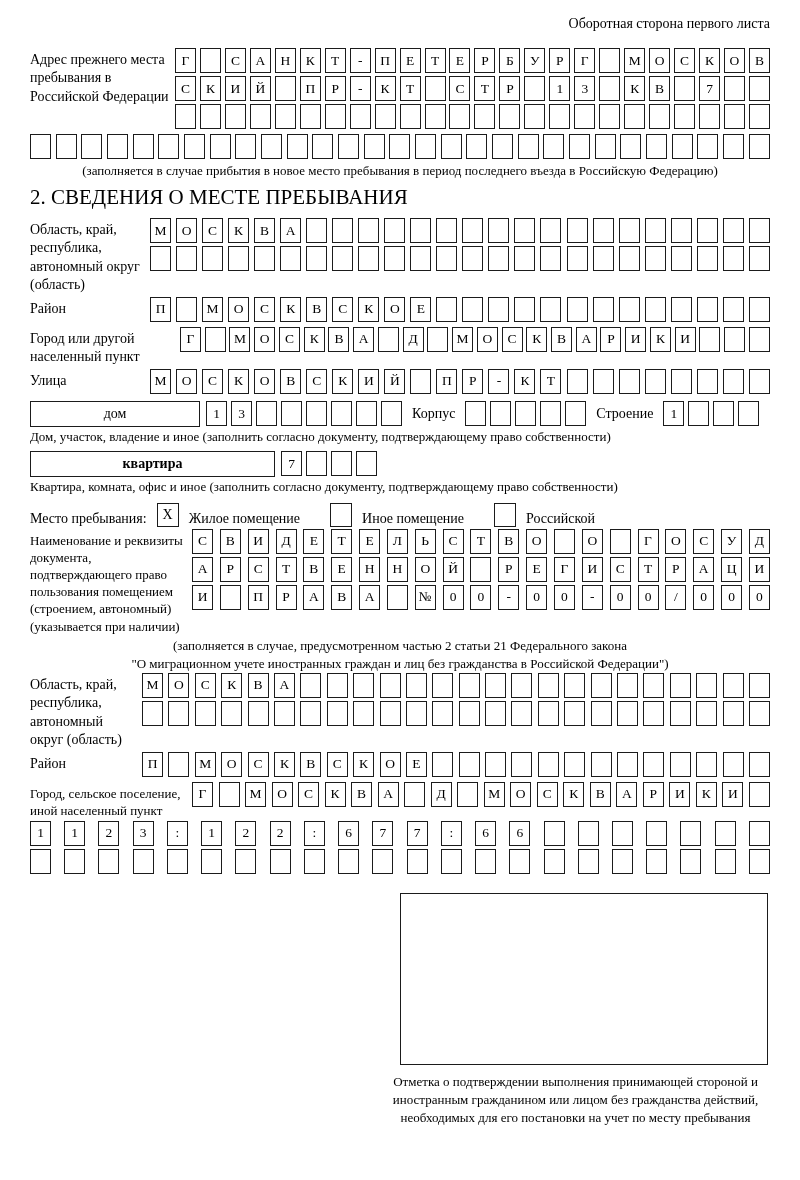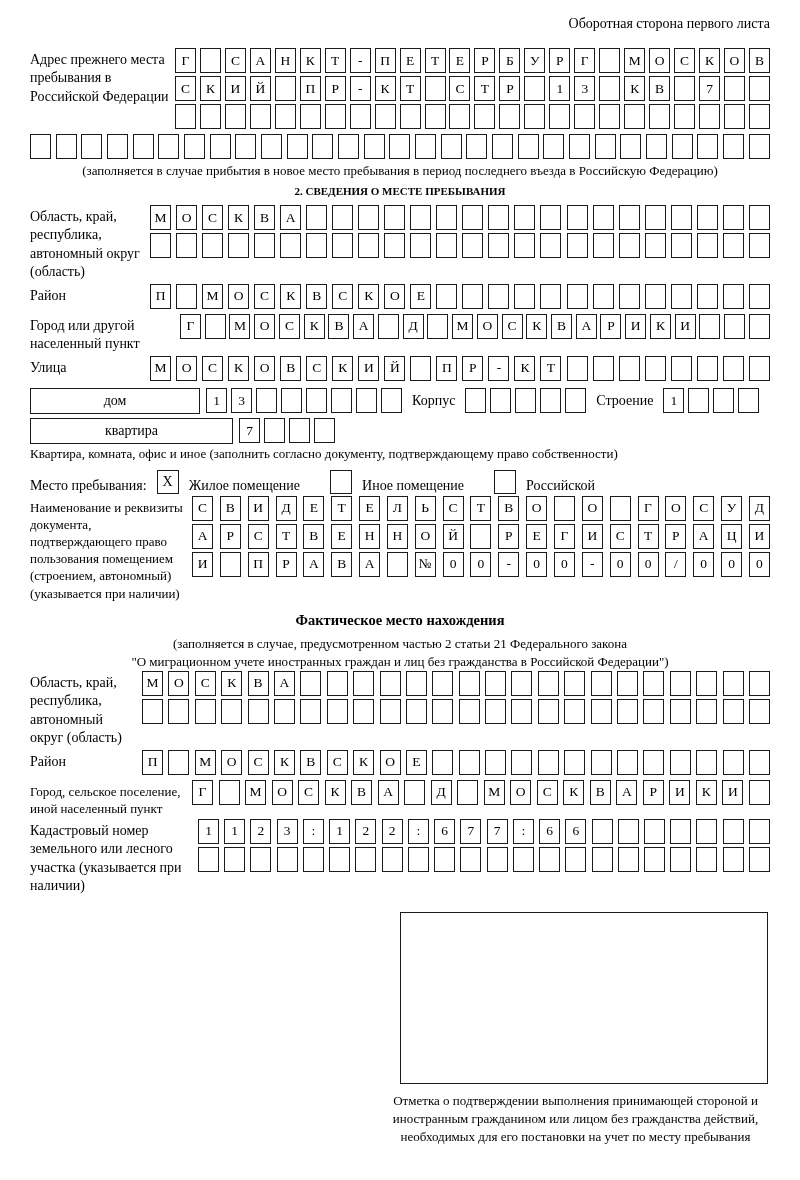--- a/index.html
+++ b/index.html
@@ -17,27 +17,27 @@
   .w160{width:162px;flex:none;}
   .w170l{width:168px;flex:none;}
   .lbl13{font-size:13px;}
   .cellcol{flex:1;min-width:0;}
   .cellrow{display:flex;justify-content:space-between;margin-bottom:3px;}
   .cell{width:21px;height:25px;border:1.8px solid #1b1b1b;box-sizing:border-box;
         display:flex;align-items:center;justify-content:center;
         font-size:13.5px;background:#fff;flex:none;}
   .fullrow{margin:0 0 4px 0;}
   .note{font-size:13px;text-align:center;margin:2px 0 6px 0;}
-  .sect-title{font-size:11px;font-weight:bold;text-align:center;margin:4px 0 8px 0;}
+  .sect-title{font-size:21px;font-weight:normal;text-align:left;margin:4px 0 8px 0;}
   
   .hrow{display:flex;align-items:center;margin:4px 0 2px 0;}
   .wide-box{border:1.8px solid #1b1b1b;height:26px;box-sizing:border-box;display:flex;
             align-items:center;justify-content:center;font-size:14px;flex:none;}
   .wb170{width:170px;text-align:right;}
-  .wb200{width:203px;}
+  .wb200{width:245px;font-weight:bold;}
   .gcells{display:flex;gap:4px;margin:0 6px;}
   .inline-lbl{font-size:14px;margin:0 4px;white-space:nowrap;}
   .caption{font-size:13px;margin:2px 0 6px 0;}
   
   .stayrow{display:flex;align-items:flex-end;margin:8px 0 2px 0;font-size:14px;}
   .chk{width:22px;height:24px;border:1.8px solid #1b1b1b;box-sizing:border-box;flex:none;
        display:flex;align-items:center;justify-content:center;font-size:14px;margin:0 10px 0 10px;}
   .chk.far{margin-left:30px;}
   .stay-note{font-size:13px;margin:0 0 8px 190px;width:300px;text-align:center;}
   
@@ -348,20 +348,21 @@
         <div class="cell"></div>
       </div>
     <div class="inline-lbl">Строение</div>
     <div class="gcells">
         <div class="cell">1</div>
         <div class="cell"></div>
         <div class="cell"></div>
         <div class="cell"></div>
       </div>
   </div>
+  <div class="caption">Дом, участок, владение и иное (заполнить согласно документу, подтверждающему право собственности)</div>
 
   <div class="hrow">
     <div class="wide-box wb200">квартира</div>
     <div class="gcells">
         <div class="cell">7</div>
         <div class="cell"></div>
         <div class="cell"></div>
         <div class="cell"></div>
       </div>
   </div>
@@ -445,21 +446,20 @@
           <div class="cell">0</div>
           <div class="cell">0</div>
           <div class="cell">/</div>
           <div class="cell">0</div>
           <div class="cell">0</div>
           <div class="cell">0</div>
         </div>
     </div>
   </div>
 
-  <div class="fact-title">Фактическое место нахождения</div>
   <div class="fact-note">
     <div>(заполняется в случае, предусмотренном частью 2 статьи 21 Федерального закона</div>
     <div>"О миграционном учете иностранных граждан и лиц без гражданства в Российской Федерации")</div>
   </div>
 
   <div class="frow">
     <div class="lbl w110">Область, край, республика, автономный округ (область)</div>
     <div class="cellcol">
       <div class="cellrow">
           <div class="cell">М</div>
@@ -572,21 +572,20 @@
           <div class="cell">Р</div>
           <div class="cell">И</div>
           <div class="cell">К</div>
           <div class="cell">И</div>
           <div class="cell"></div>
         </div>
       </div>
   </div>
 
   <div class="frow">
-    <div class="lbl w170l">Кадастровый номер земельного или лесного участка (указывается при наличии)</div>
     <div class="cellcol">
       <div class="cellrow">
           <div class="cell">1</div>
           <div class="cell">1</div>
           <div class="cell">2</div>
           <div class="cell">3</div>
           <div class="cell">:</div>
           <div class="cell">1</div>
           <div class="cell">2</div>
           <div class="cell">2</div>

